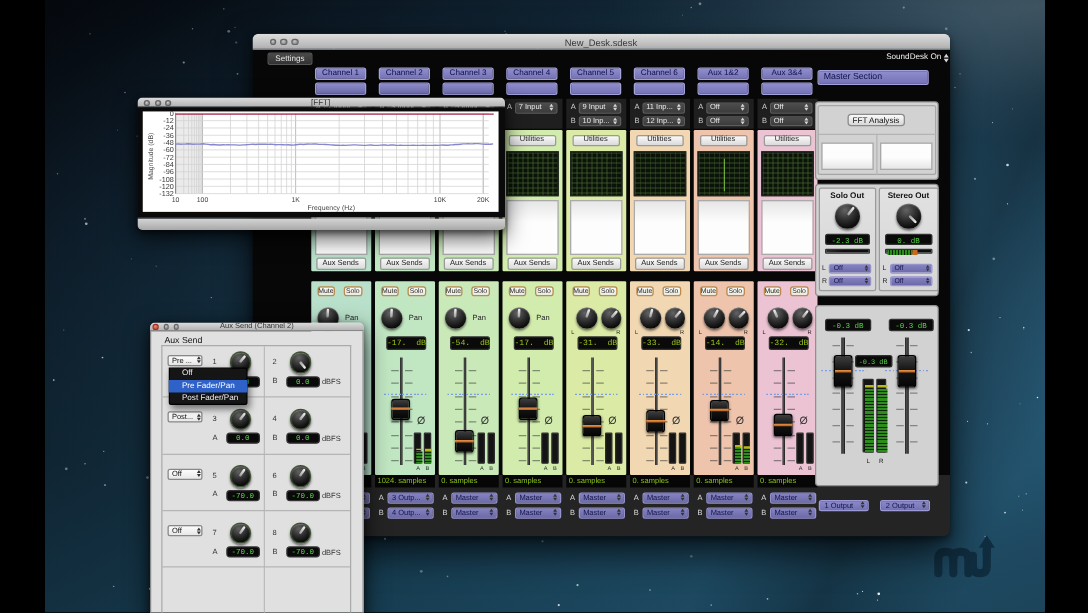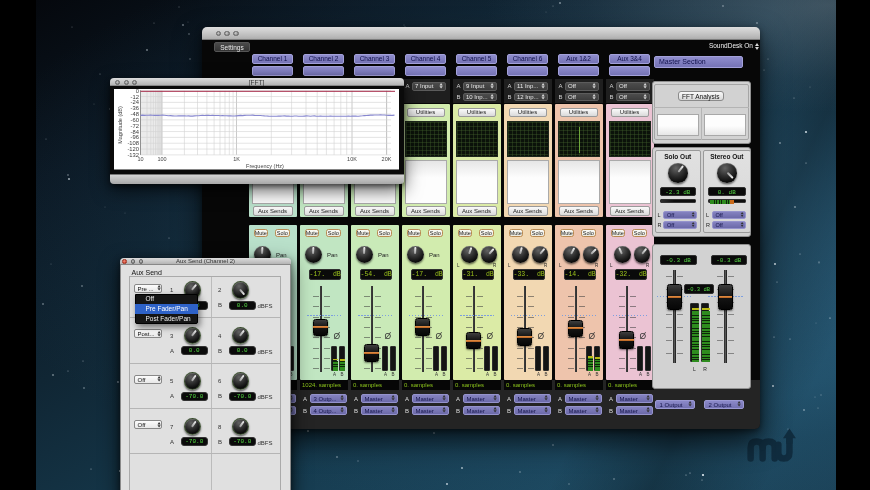--- a/index.html
+++ b/index.html
@@ -289,20 +289,21 @@
 <path d="M41.5 19 V27.5 Q41.5 34 47.5 34 Q53.5 34 53.5 27.5 V14"></path>
 </g>
 <path d="M53.5 18 V9" stroke="#0e2738" stroke-width="7" fill="none"></path>
 <path d="M46.5 12 L53.5 1.5 L60.5 12 Z" fill="#0e2738"></path>
 </svg>
 <div class="abs" style="left:201.5px;top:27px;width:558.5px;height:402px;border-radius:5px;box-shadow:0 12px 28px rgba(0,0,0,.7),0 2px 6px rgba(0,0,0,.5);">
 <div style="position:absolute;left:0px;top:0px;width:558.5px;height:13px;background:linear-gradient(#dedede,#b9b9b9 80%,#adadad);border-radius:5px 5px 0 0;border-bottom:1px solid #7c7c7c;"></div>
 <div style="position:absolute;left:14.2px;top:3.7px;width:5.6px;height:5.6px;border-radius:50%;background:radial-gradient(circle at 40% 35%,#cfcfcf,#8b8b8b 70%,#6c6c6c);border:0.5px solid #666;"></div>
 <div style="position:absolute;left:22.9px;top:3.7px;width:5.6px;height:5.6px;border-radius:50%;background:radial-gradient(circle at 40% 35%,#cfcfcf,#8b8b8b 70%,#6c6c6c);border:0.5px solid #666;"></div>
 <div style="position:absolute;left:31.599999999999998px;top:3.7px;width:5.6px;height:5.6px;border-radius:50%;background:radial-gradient(circle at 40% 35%,#cfcfcf,#8b8b8b 70%,#6c6c6c);border:0.5px solid #666;"></div>
+<div style="position:absolute;left:0px;top:3px;width:558.5px;height:9px;font-size:7.5px;color:#3a3a3a;text-align:center;">New_Desk.sdesk</div>
 <div style="position:absolute;left:0px;top:13px;width:558.5px;height:389px;background:#070707;border-radius:0 0 5px 5px;overflow:hidden;"></div>
 <div class="abs" style="left:0;top:13px;width:558.5px;height:389px;overflow:hidden;border-radius:0 0 5px 5px;">
 <div style="position:absolute;left:0px;top:339.5px;width:558.5px;height:49.5px;background:#242424;"></div>
 <div style="position:absolute;left:12.5px;top:1.5px;width:36px;height:10px;background:linear-gradient(#4a4a4a,#333);border:0.5px solid #555;border-radius:2px;color:#e8e8e8;font-size:6.5px;text-align:center;line-height:9px;">Settings</div>
 <div style="position:absolute;left:495.5px;top:2.0px;width:56px;height:9px;color:#f2f2f2;font-size:6.5px;text-align:right;">SoundDesk On</div>
 <div class="updn lt" style="left:553.5px;top:3.0px;">
         <b></b>
         <i></i>
       </div>
 <div style="position:absolute;left:50.5px;top:14.0px;width:41px;height:9.5px;position:absolute;background:linear-gradient(#8f8dcd,#7573b5);border:1px solid #a3a1da;border-radius:2px;color:#10104a;font-size:6.5px;text-align:center;line-height:8px;overflow:hidden;">Channel 1</div>

